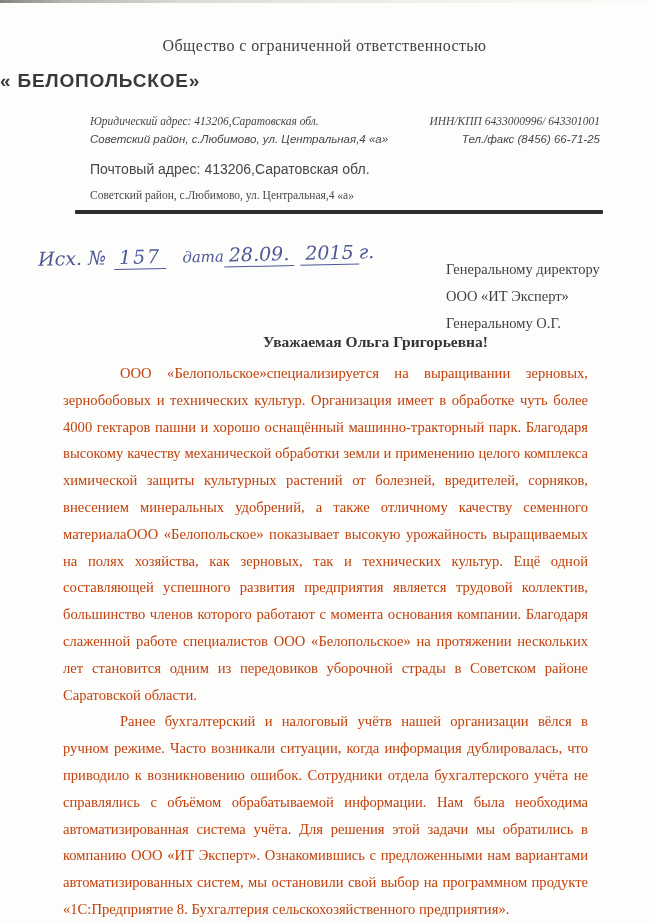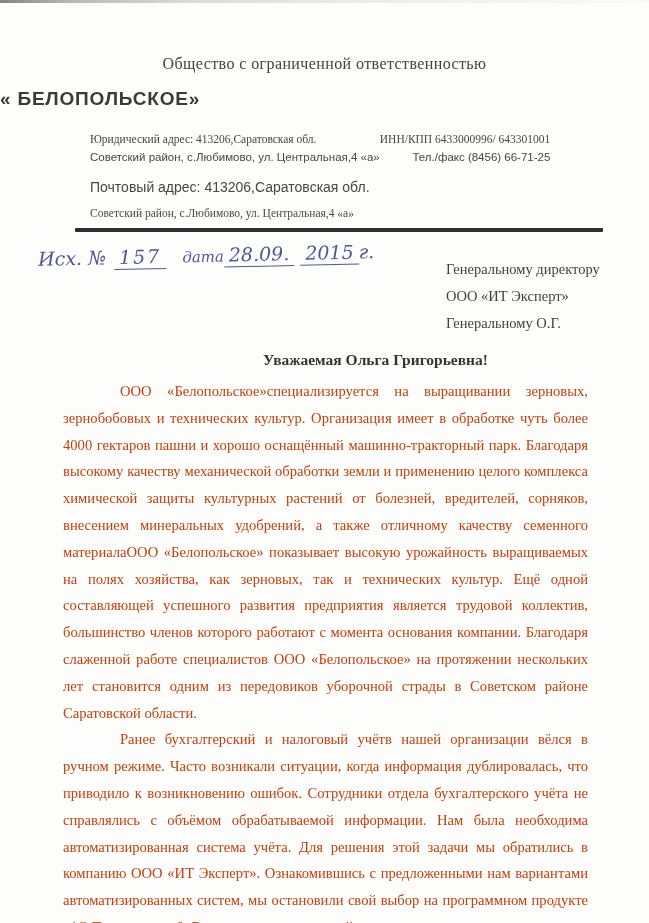--- a/index.html
+++ b/index.html
@@ -15,39 +15,40 @@
   
   .top-edge {
     position:absolute; top:0; left:0; width:100%; height:3px;
     background:linear-gradient(90deg,#6f6e6c 0%,#a9a8a4 10%,#d4d3cf 28%,#e9e8e4 55%,#f4f3f0 80%,#fbfaf8 100%);
     opacity:.85;
   }
   .serif { font-family:"Liberation Serif", serif; }
   .sans  { font-family:"Liberation Sans", sans-serif; }
 
   .org-type {
-    padding-top:54px;
+    padding-top:36px;
     text-align:center;
     font-size:16px; line-height:19px;
     letter-spacing:.4px;
     color:#424242;
   }
   .org-name {
     margin-top:14px;
     font-family:"Liberation Sans", sans-serif;
     font-weight:bold;
     font-size:19px; line-height:23px;
     letter-spacing:.8px;
     color:#3a3a3a;
   }
   .addr-row {
-    display:flex; 
+    display:flex; justify-content:space-between;
     margin:20px 49px 0 90px;
     font-size:11.5px; line-height:18px;
     color:#464646;
+    font-style:italic;
   }
   .addr-right { text-align:right; }
   .postal1 { margin:12px 0 0 90px; font-size:14px; line-height:18px; color:#464646; }
   .postal2 { margin:8px 0 0 90px;  font-size:11.5px; line-height:18px; color:#4a4a4a; }
   .divider {
     margin:6px 0 0 75px;
     width:528px; height:4px;
     background:#2e2e2e;
     border-radius:1px;
   }

